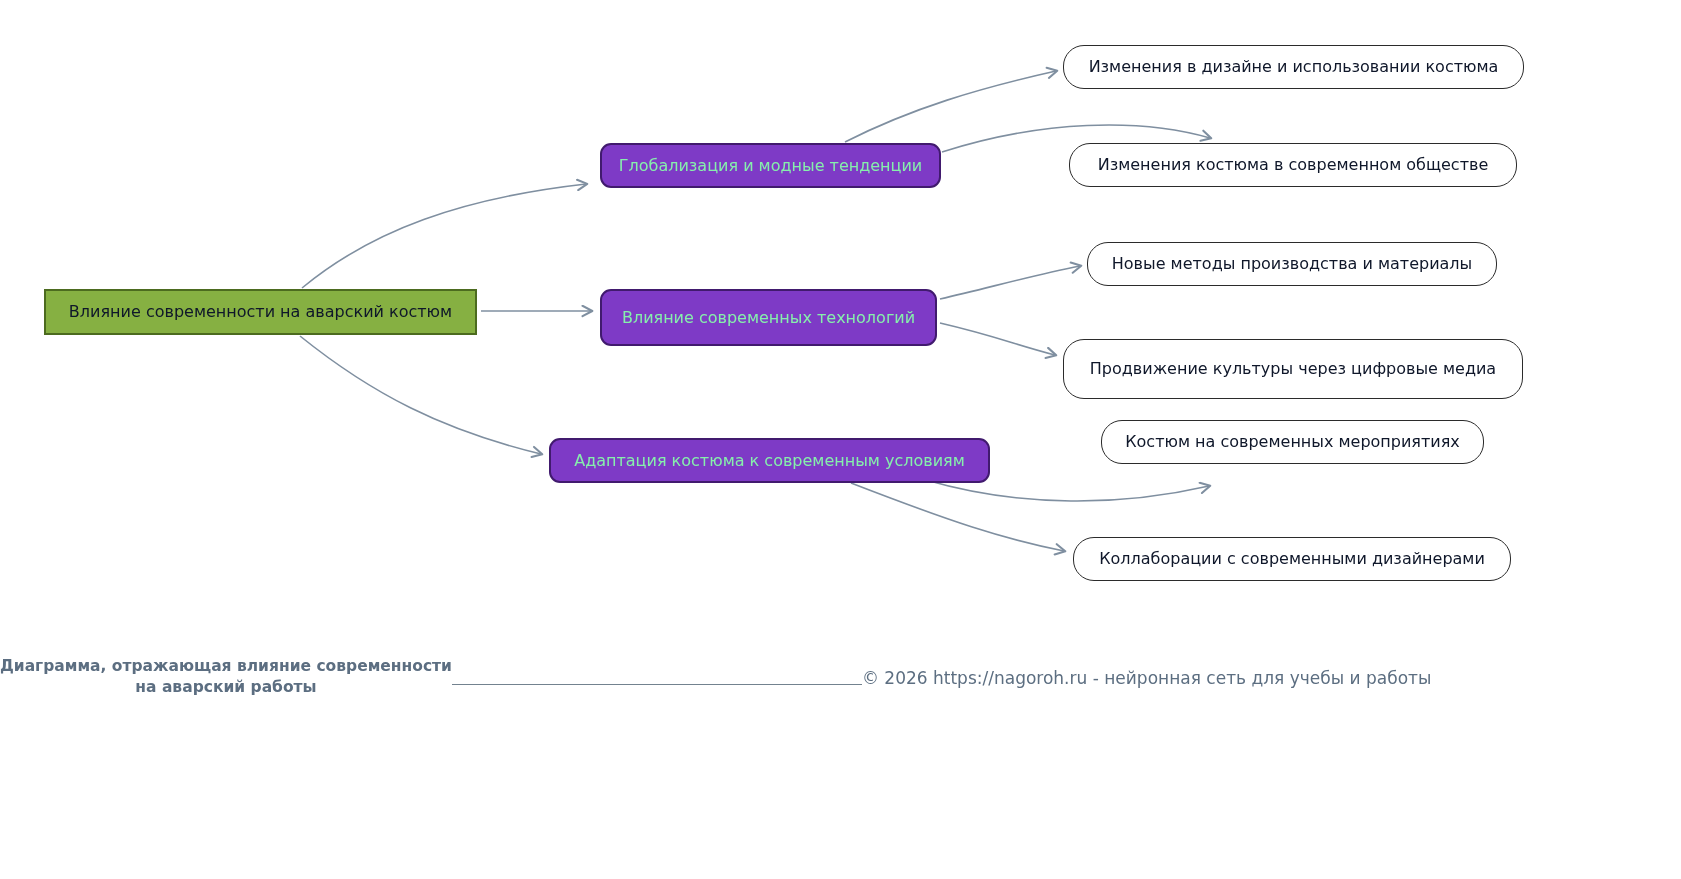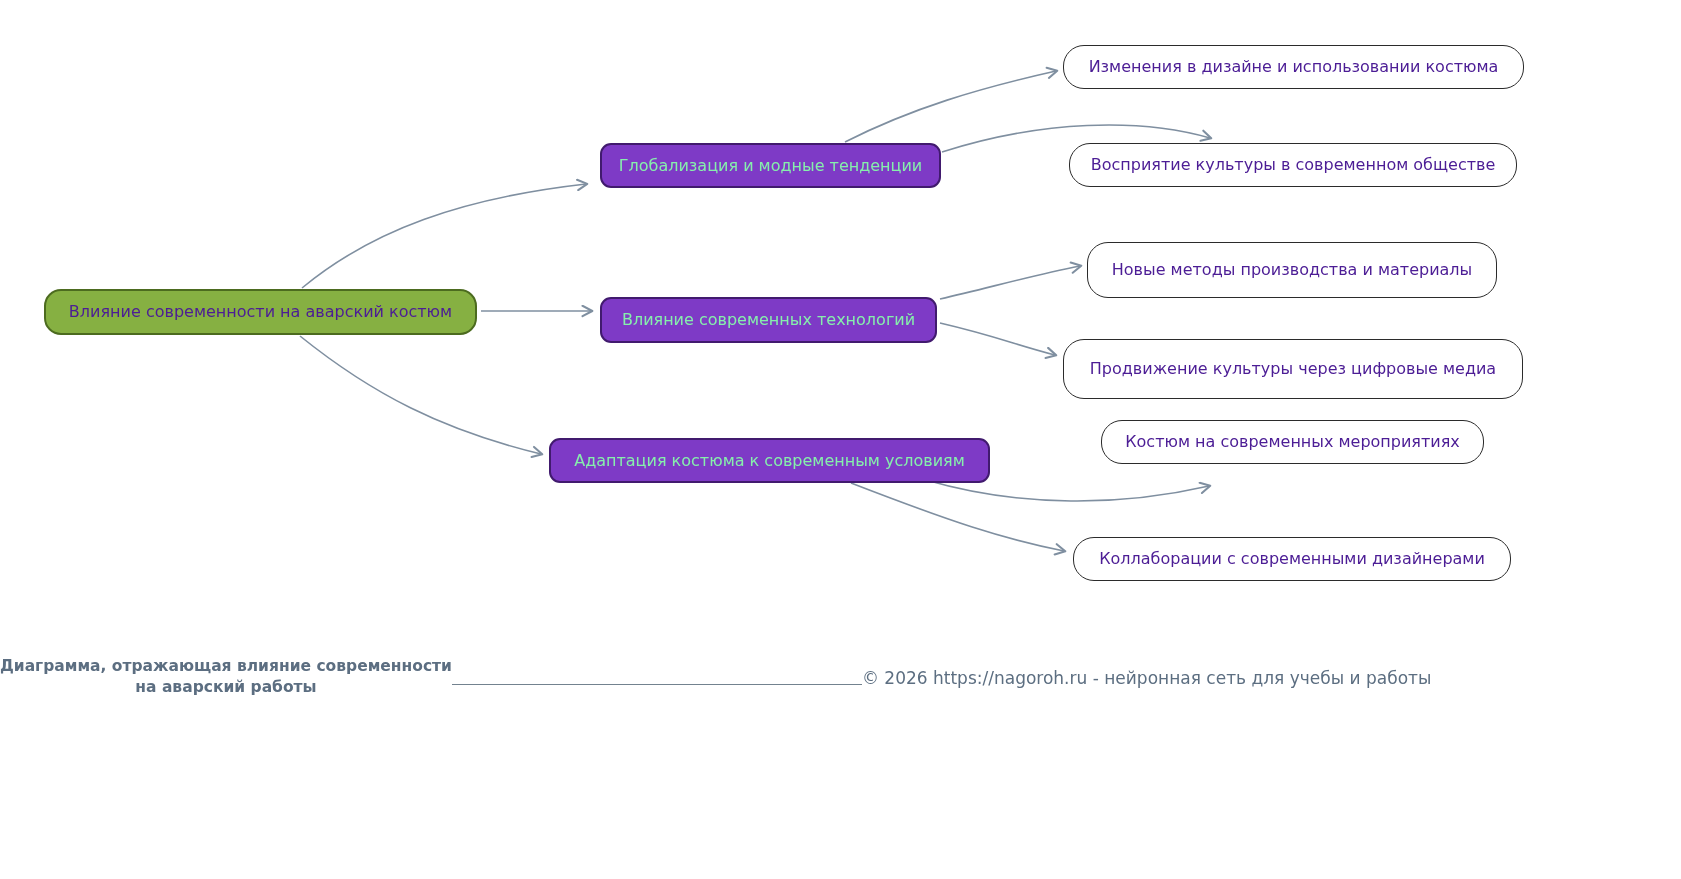--- a/index.html
+++ b/index.html
@@ -40,28 +40,28 @@
     stroke-width: 1.6;
     fill: none;
   }
   .node {
     position: absolute;
     display: flex;
     align-items: center;
     justify-content: center;
     text-align: center;
     font-size: 16px;
-    color: #4c1d95;
+    color: #0f172a;
     padding: 0 12px;
     line-height: 1.2;
   }
   .node.root {
     background: var(--root-fill, #86b042);
     border: 2px solid var(--root-border, #4c6b1f);
-    border-radius: 17px;
+    border-radius: 0;
   }
   .node.branch {
     background: var(--branch-fill, #7e3ac6);
     border: 2px solid var(--branch-border, #411a6e);
     border-radius: 11px;
     color: #86efac;
   }
   .node.leaf {
     background: var(--leaf-fill, #ffffff);
     border: 1.6px solid var(--leaf-border, #2b2b2b);
@@ -116,37 +116,37 @@
   </svg>
 
   <div class="node root" style="left:44px; top:289px; width:433px; height:46px;">
     <span>Влияние современности на аварский костюм</span>
   </div>
 
   <div class="node branch" style="left:600px; top:143px; width:341px; height:45px;">
     <span>Глобализация и модные тенденции</span>
   </div>
 
-  <div class="node branch" style="left:600px; top:289px; width:337px; height:46px;margin-top:8px;">
+  <div class="node branch" style="left:600px; top:289px; width:337px; height:57px;">
     <span>Влияние современных технологий</span>
   </div>
 
   <div class="node branch" style="left:549px; top:438px; width:441px; height:45px;align-items:center;">
     <span>Адаптация костюма к современным условиям</span>
   </div>
 
   <div class="node leaf" style="left:1063px; top:45px; width:461px; height:44px;">
     <span>Изменения в дизайне и использовании костюма</span>
   </div>
 
   <div class="node leaf" style="left:1069px; top:143px; width:448px; height:44px;">
-    <span>Восприятие культуры в современном обществе</span>
+    <span>Изменения костюма в современном обществе</span>
   </div>
 
-  <div class="node leaf" style="left:1087px; top:242px; width:410px; height:56px;">
+  <div class="node leaf" style="left:1087px; top:242px; width:410px; height:44px;">
     <span>Новые методы производства и материалы</span>
   </div>
 
   <div class="node leaf" style="left:1063px; top:339px; width:460px; height:60px;">
     <span>Продвижение культуры через цифровые медиа</span>
   </div>
 
   <div class="node leaf" style="left:1101px; top:420px; width:383px; height:44px;">
     <span>Костюм на современных мероприятиях</span>
   </div>

